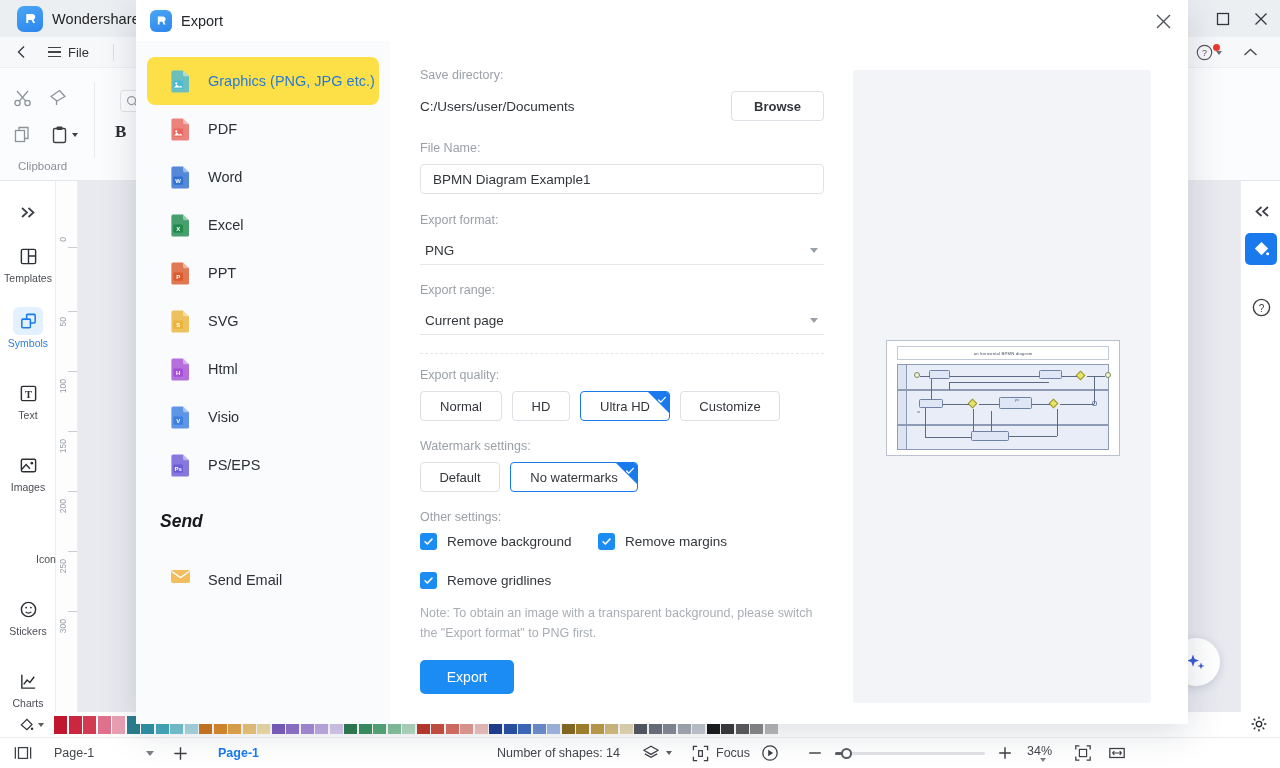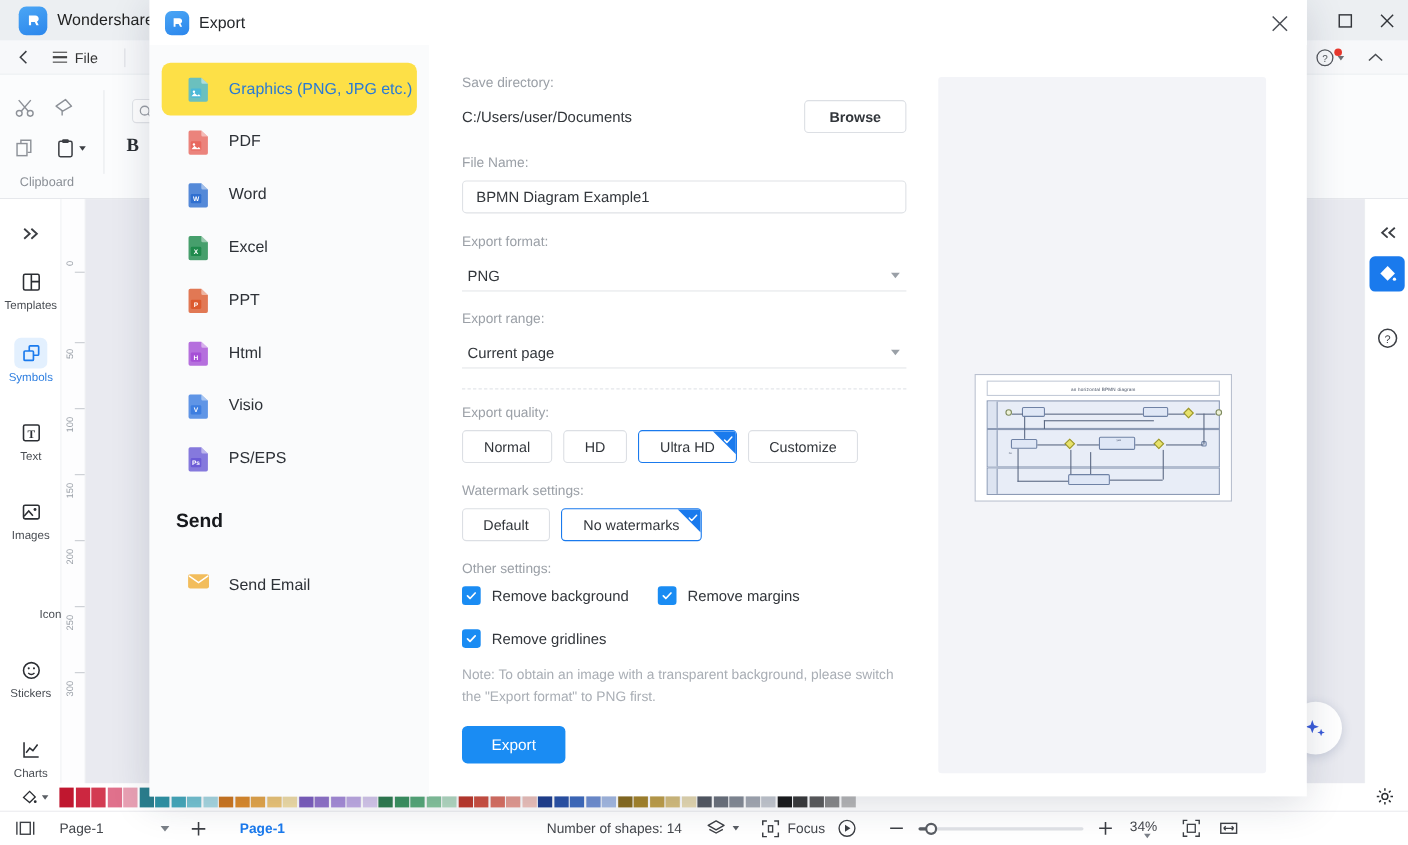--- a/index.html
+++ b/index.html
@@ -148,21 +148,21 @@
   
   .fmt-panel { width:254px; height:683px; background:#fafbfc; padding-top:16px; }
   .fmt-item {
     height:48px; margin:0 11px; display:flex; align-items:center;
     padding-left:23px; border-radius:8px; gap:16px;
   }
   .fmt-item.active { background:#fde047; }
   .fmt-label { font-size:14.5px; color:#2d3137; }
   .fmt-item.active .fmt-label { color:#2a7ad4; }
   .fmt-ic { width:22px;height:24px;flex:0 0 22px; position:relative; }
-  .send-head { font-size:17.5px; font-weight:bold; color:#17191d; margin:22px 0 0 24px; }
+  .send-head { font-size:17.5px; font-weight:bold; color:#17191d; margin:22px 0 0 24px;font-style:italic; }
   .send-item { height:48px; margin:24px 11px 0; display:flex; align-items:center; padding-left:23px; gap:16px; }
 
   
   .settings { width:462px; height:683px; padding:27px 28px 0 30px; position:relative; }
   .fld-label { font-size:12.5px; color:#9ba0a7; margin-bottom:9px; }
   .dir-row { display:flex; align-items:center; justify-content:space-between; margin-bottom:20px; }
   .dir-path { font-size:13.5px; color:#32363b; }
   .browse-btn {
     width:93px;height:30px;border:1px solid #dcdfe4;border-radius:4px;background:#fff;
     font-size:13px;color:#32363b;display:flex;align-items:center;justify-content:center;font-weight:bold;
@@ -669,20 +669,29 @@
               <span class="fmt-ic"><svg width="22" height="24" viewBox="0 0 22 24">
                   <path d="M3 1.6h10l6 5.6v14.8a1.6 1.6 0 0 1-1.6 1.6H3A1.6 1.6 0 0 1 1.4 22V3.2A1.6 1.6 0 0 1 3 1.6z" fill="#dc5a2e" opacity=".82"></path>
                   <path d="M13 1.6 19 7.2h-4.6A1.4 1.4 0 0 1 13 5.8z" fill="#fff" opacity=".45"></path>
                   <rect x="3.4" y="11.4" width="9.6" height="8.4" rx="1.2" fill="#dc5a2e"></rect>
                   <text x="8.2" y="17.9" font-size="6" font-weight="bold" text-anchor="middle" fill="#fff" font-family="Liberation Sans">P</text>
                 </svg></span>
               <span class="fmt-label">PPT</span>
             </div>
             <div class="fmt-item">
               <span class="fmt-ic"><svg width="22" height="24" viewBox="0 0 22 24">
+                  <path d="M3 1.6h10l6 5.6v14.8a1.6 1.6 0 0 1-1.6 1.6H3A1.6 1.6 0 0 1 1.4 22V3.2A1.6 1.6 0 0 1 3 1.6z" fill="#eab33a" opacity=".82"></path>
+                  <path d="M13 1.6 19 7.2h-4.6A1.4 1.4 0 0 1 13 5.8z" fill="#fff" opacity=".45"></path>
+                  <rect x="3.4" y="11.4" width="9.6" height="8.4" rx="1.2" fill="#eab33a"></rect>
+                  <text x="8.2" y="17.9" font-size="6" font-weight="bold" text-anchor="middle" fill="#fff" font-family="Liberation Sans">S</text>
+                </svg></span>
+              <span class="fmt-label">SVG</span>
+            </div>
+            <div class="fmt-item">
+              <span class="fmt-ic"><svg width="22" height="24" viewBox="0 0 22 24">
                   <path d="M3 1.6h10l6 5.6v14.8a1.6 1.6 0 0 1-1.6 1.6H3A1.6 1.6 0 0 1 1.4 22V3.2A1.6 1.6 0 0 1 3 1.6z" fill="#a64fd6" opacity=".82"></path>
                   <path d="M13 1.6 19 7.2h-4.6A1.4 1.4 0 0 1 13 5.8z" fill="#fff" opacity=".45"></path>
                   <rect x="3.4" y="11.4" width="9.6" height="8.4" rx="1.2" fill="#a64fd6"></rect>
                   <text x="8.2" y="17.9" font-size="6" font-weight="bold" text-anchor="middle" fill="#fff" font-family="Liberation Sans">H</text>
                 </svg></span>
               <span class="fmt-label">Html</span>
             </div>
             <div class="fmt-item">
               <span class="fmt-ic"><svg width="22" height="24" viewBox="0 0 22 24">
                   <path d="M3 1.6h10l6 5.6v14.8a1.6 1.6 0 0 1-1.6 1.6H3A1.6 1.6 0 0 1 1.4 22V3.2A1.6 1.6 0 0 1 3 1.6z" fill="#3d7ee0" opacity=".82"></path>

